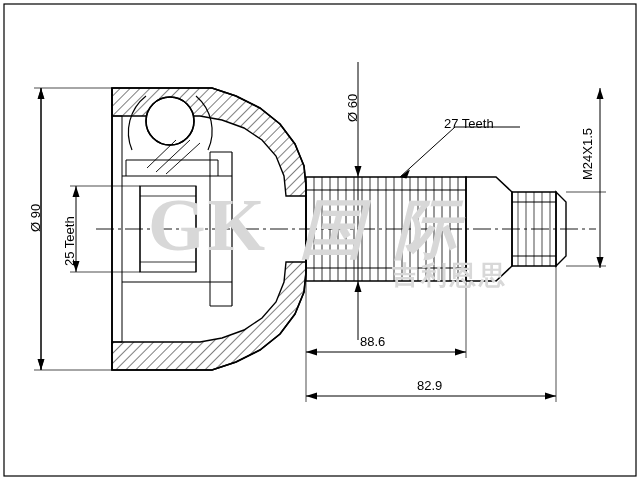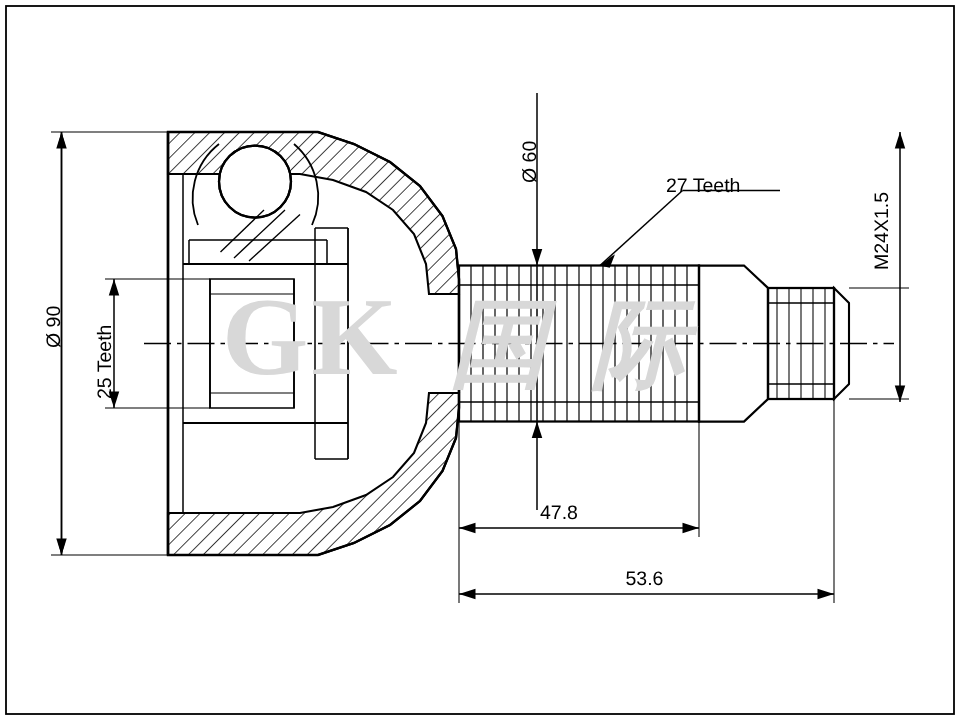--- a/index.html
+++ b/index.html
@@ -233,28 +233,29 @@
       <line x1="306" y1="396" x2="556" y2="396" stroke="#000" stroke-width="1"></line>
       <path d="M306,396 L317,392.5 L317,399.5 Z" fill="#000"></path>
       <path d="M556,396 L545,392.5 L545,399.5 Z" fill="#000"></path>
       <line x1="556" y1="266" x2="556" y2="402" stroke="#000" stroke-width="0.7"></line>
       <line x1="306" y1="358" x2="306" y2="402" stroke="#000" stroke-width="0.7"></line>
     </g>
   </svg>
 
   <div class="wm" id="wm-gk">GK</div>
   <div class="wm" id="wm-cn">国 际</div>
+  <div class="wm" id="wm-sub">吉利恩思</div>
 
   <div class="lbl vert" style="left:28px; top:232px;">Ø 90</div>
 
   <div class="lbl vert" style="left:62px; top:266px;">25 Teeth</div>
 
   <div class="lbl vert" style="left:345px; top:122px;">Ø 60</div>
 
   <div class="lbl" style="left:444px; top:116px;">27 Teeth</div>
 
   <div class="lbl vert" style="left:580px; top:180px;">M24X1.5</div>
 
-  <div class="lbl" style="left:360px; top:334px;">47.8</div>
-
-  <div class="lbl" style="left:417px; top:378px;">53.6</div>
+  <div class="lbl" style="left:360px; top:334px;">88.6</div>
+
+  <div class="lbl" style="left:417px; top:378px;">82.9</div>
 
 </div>
 
 </body></html>

